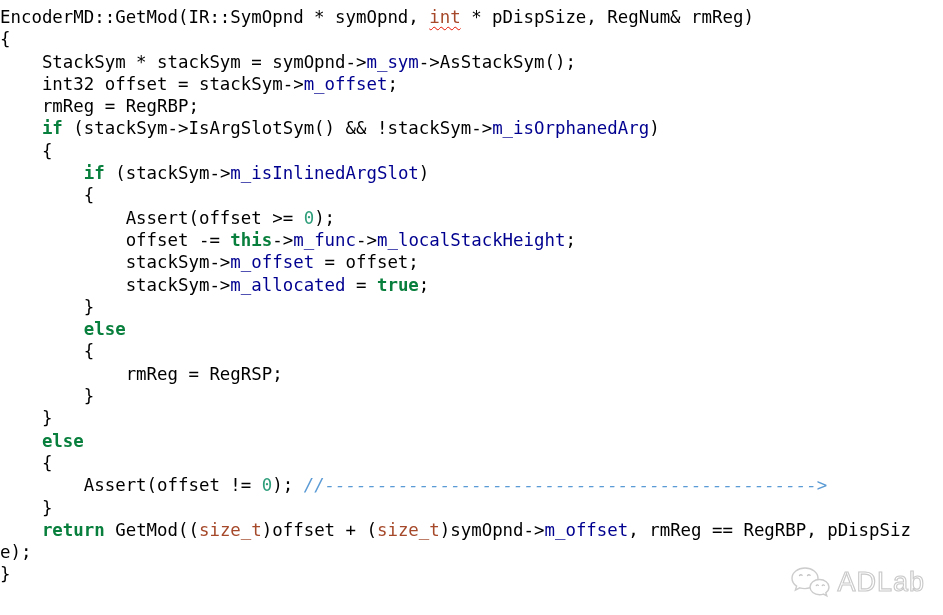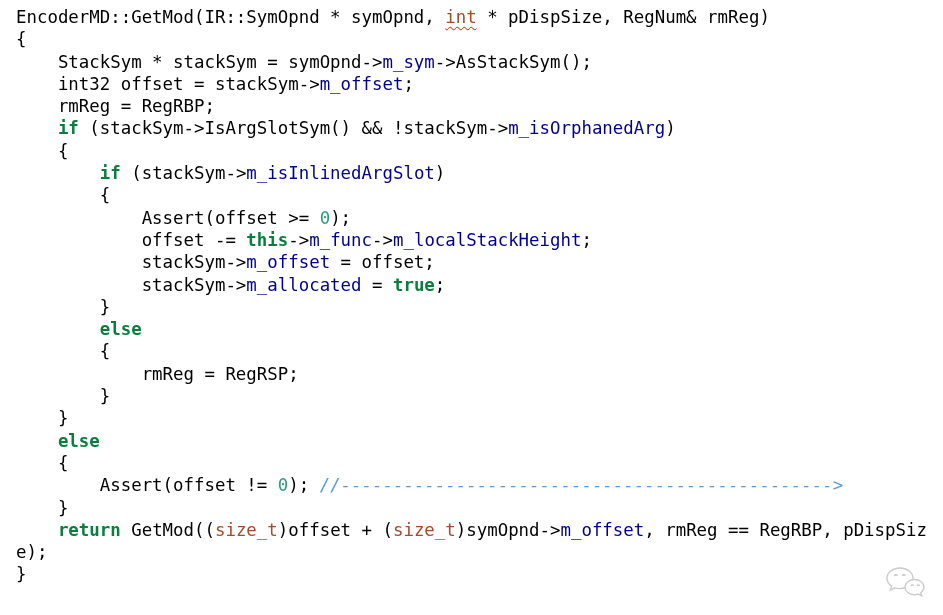--- a/index.html
+++ b/index.html
@@ -9,21 +9,21 @@
   }
   body {
     width: 943px;
     height: 615px;
     overflow: hidden;
     position: relative;
   }
   .code-block {
     position: absolute;
     top: 6px;
-    left: 16px;
+    left: 0;
     font-family: "DejaVu Sans Mono", "Liberation Mono", monospace;
     font-size: 17.4px;
     line-height: 22.3px;
     white-space: pre;
     color: #000000;
   }
   .code-line {
     height: 22.3px;
   }
   .squiggle {
@@ -68,13 +68,14 @@
 
       <path d="M9.5 10.5 q1.2 -1.4 2.6 -0.2" fill="none" stroke="#c4c4c4" stroke-width="1.3" stroke-linecap="round"></path>
       <path d="M17.5 10.5 q1.2 -1.4 2.6 -0.2" fill="none" stroke="#c4c4c4" stroke-width="1.3" stroke-linecap="round"></path>
 
       <path d="M29.5 14.5 c-5.2 0-9.5 3.4-9.5 7.6 0 4.2 4.3 7.6 9.5 7.6 1.4 0 2.7-0.2 3.9-0.6 l3.4 1.7-1-3 c1.9-1.4 3.2-3.4 3.2-5.7 0-4.2-4.3-7.6-9.5-7.6 Z" fill="#ffffff" stroke="#cccccc" stroke-width="1.4"></path>
 
       <path d="M26.2 20.6 q1 -1.2 2.2 -0.2" fill="none" stroke="#c4c4c4" stroke-width="1.2" stroke-linecap="round"></path>
       <path d="M32.2 20.6 q1 -1.2 2.2 -0.2" fill="none" stroke="#c4c4c4" stroke-width="1.2" stroke-linecap="round"></path>
     </svg>
   </span>
+  <span class="watermark-text">ADLab</span>
 </div>
 
 </body></html>

